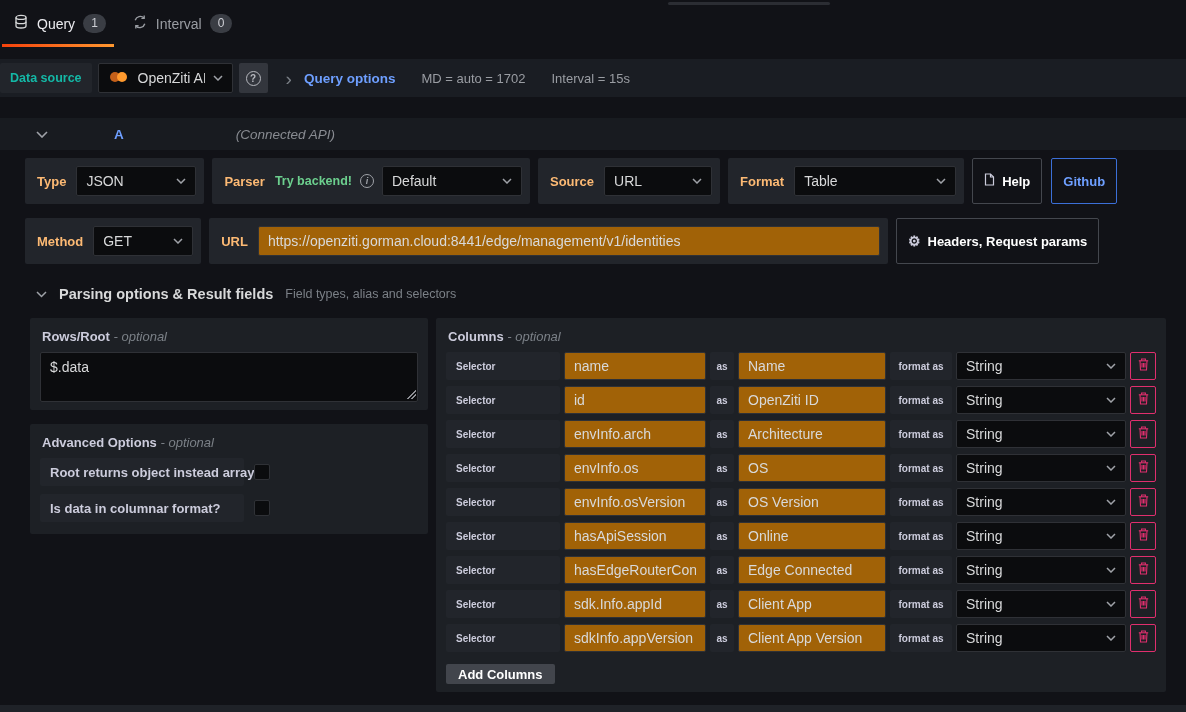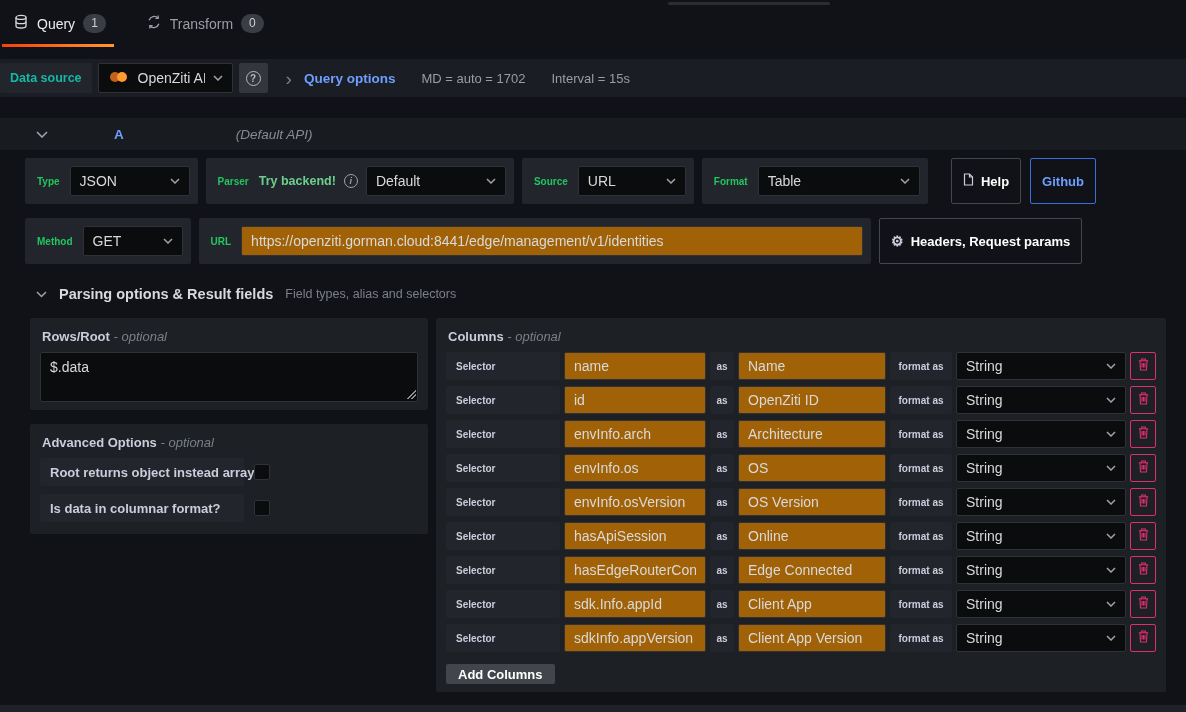--- a/index.html
+++ b/index.html
@@ -5,21 +5,21 @@
   * { box-sizing: border-box; margin: 0; padding: 0; }
   html,body { width:1186px; height:712px; }
   body {
     background:#111217;
     font-family:"Liberation Sans", sans-serif;
     color:#ccccdc;
     position:relative;
     overflow:hidden;
   }
   
-  .tabbar { height:47px; display:flex; align-items:center; padding-left:13px; gap:40px; position:relative; }
+  .tabbar { height:47px; display:flex; align-items:center; padding-left:13px; gap:26px; position:relative; }
   .tab { display:flex; align-items:center; gap:8px; height:100%; position:relative; cursor:pointer; }
   .tab .tab-label { font-size:14px; font-weight:500; color:#9a9da3; }
   .tab.active .tab-label { color:#ececf0; }
   .tab.active::after { content:""; position:absolute; left:-11px; right:-8px; bottom:0; height:3px;
     background:linear-gradient(90deg,#f5420c,#ff9830); }
   .badge { background:#3a3d44; border-radius:10px; padding:0 8px; height:19px; line-height:19px;
     font-size:12px; color:#cfd0d6; }
   .drag-line { position:absolute; left:668px; top:2px; width:162px; height:3px; background:#2b2d33; border-radius:2px; }
 
   
@@ -40,21 +40,21 @@
   
   .qrow-header { margin-top:21px; height:32px; background:#181b20; display:flex; align-items:center; cursor:pointer; }
   .qrow-header .chev { margin-left:36px; }
   .ref-id { color:#6e9fff; font-weight:700; font-size:13.5px; margin-left:66px; }
   .ds-hint { color:#888b91; font-style:italic; font-size:13.5px; margin-left:112px; }
 
   
   .erow { display:flex; gap:8px; margin:8px 20px 0 25px; align-items:stretch; }
   .erow.second { margin-top:14px; }
   .fgroup { background:#22252b; border-radius:2px; display:flex; align-items:center; gap:8px; padding:7px 8px; }
-  .fgroup .lbl { font-weight:600; font-size:10px; color:#22c55e; padding:0 2px 0 4px; white-space:nowrap; }
+  .fgroup .lbl { font-weight:600; font-size:13px; color:#fdba74; padding:0 2px 0 4px; white-space:nowrap; }
   .green { color:#6ccf8e; font-weight:600; font-size:12.5px; white-space:nowrap; }
   .i-circle { width:14px; height:14px; border:1.2px solid #9fa2a8; border-radius:50%; font-size:9px;
     font-weight:700; color:#9fa2a8; display:flex; align-items:center; justify-content:center; font-style:italic; }
   .sel-type { width:120px; } .sel-parser { width:140px; } .sel-source { width:108px; }
   .sel-format { width:162px; } .sel-method { width:100px; }
   .tin { background:#a16207; border:1px solid #2f3136; border-radius:2px; color:#d8d9da;
     font-size:14px; padding:0 9px; font-family:inherit; height:30px; }
   .url-input { width:622px; }
   .row-actions { margin-left:auto; margin-right:70px; display:flex; gap:9px; align-self:center; }
   .btn { height:46px; border:1px solid #44474e; border-radius:2px; background:transparent; color:#fff;
@@ -120,21 +120,21 @@
   </div>
   <div class="tab">
     <span class="tab-icon">
       <svg width="16" height="16" viewBox="0 0 16 16" fill="none" stroke="#9a9da3" stroke-width="1.4">
         <path d="M3.2 6.2A5.2 5.2 0 0 1 12 4.1"></path>
         <path d="M12.8 9.8A5.2 5.2 0 0 1 4 11.9"></path>
         <path d="M12.2 1.6v2.8h-2.8" stroke-width="1.3"></path>
         <path d="M3.8 14.4v-2.8h2.8" stroke-width="1.3"></path>
       </svg>
     </span>
-    <span class="tab-label">Transform</span>
+    <span class="tab-label">Interval</span>
     <span class="badge">0</span>
   </div>
   <div class="drag-line"></div>
 </div>
 
 <div class="toolbar">
   <div class="lblbox">Data source</div>
   <div class="select" style="width:135px">
     <span>
       <svg width="22" height="14" viewBox="0 0 22 14">
@@ -158,21 +158,21 @@
   <span class="mini-stat">Interval = 15s</span>
 </div>
 
 <div class="qrow-header">
   <span class="chev">
     <svg width="12" height="7" viewBox="0 0 12 7">
         <path d="M1 1l5 5 5-5" stroke="#9fa2a8" fill="none" stroke-width="1.6"></path>
       </svg>
   </span>
   <span class="ref-id">A</span>
-  <span class="ds-hint">(Default API)</span>
+  <span class="ds-hint">(Connected API)</span>
 </div>
 
 <div class="erow">
   <div class="fgroup">
     <span class="lbl">Type</span>
     <div class="select sel-type">
       <span class="sel-text">JSON</span>
       <span class="sel-chev">
         <svg width="10" height="6" viewBox="0 0 10 6">
             <path d="M1 1l4 4 4-4" stroke="#9fa2a8" fill="none" stroke-width="1.5"></path>

